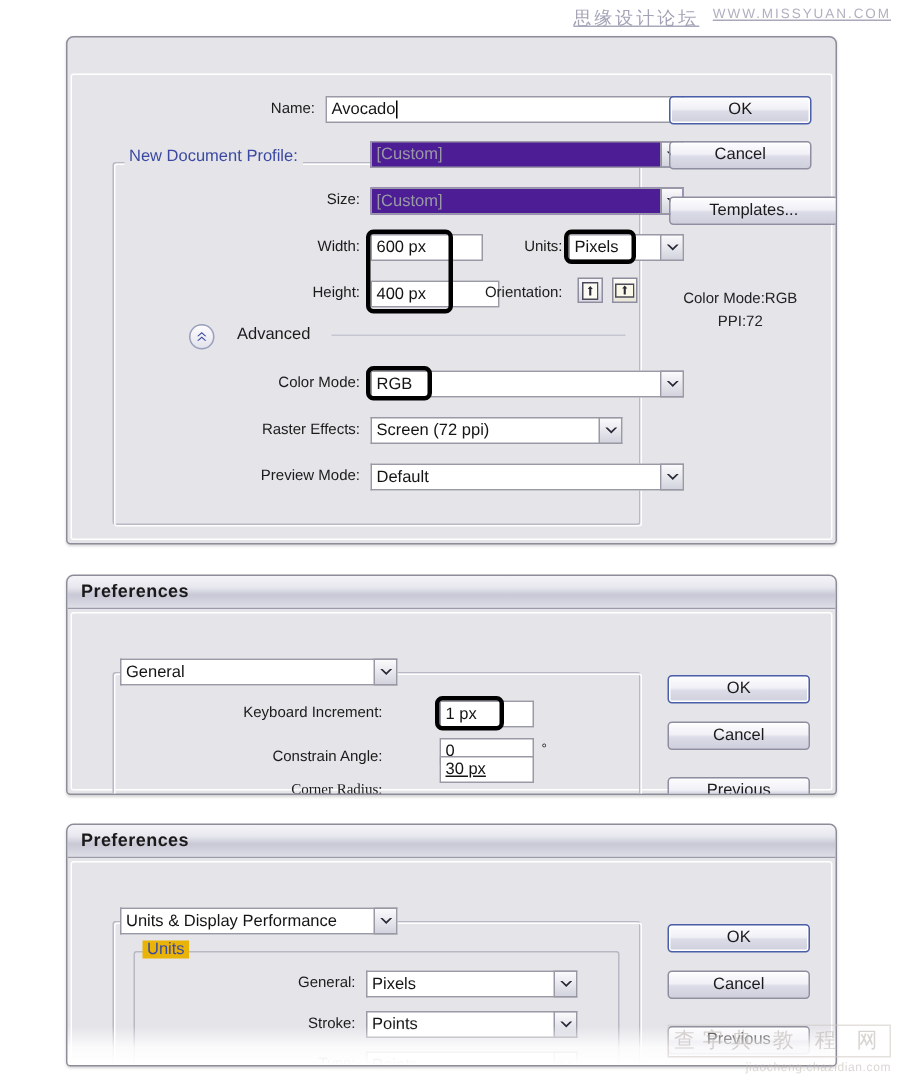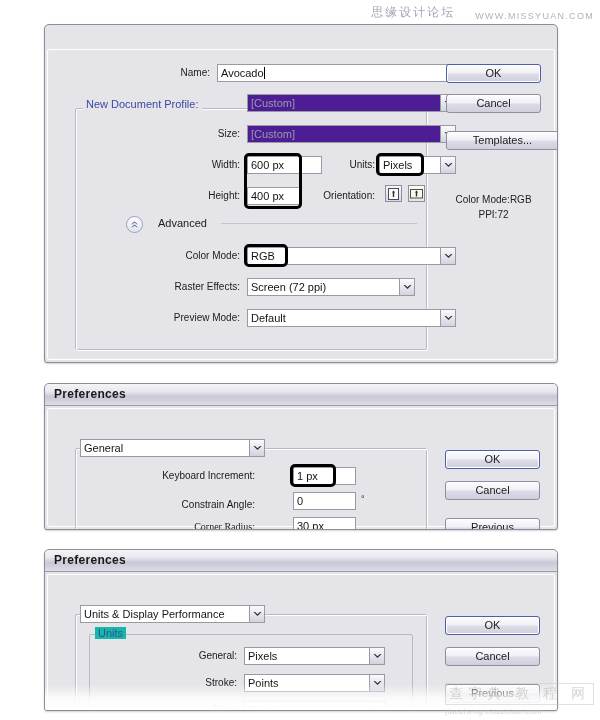--- a/index.html
+++ b/index.html
@@ -4,28 +4,28 @@
 <style>
   html,body{margin:0;padding:0;}
   body{
     width:600px;height:720px;background:#ffffff;overflow:hidden;position:relative;
     font-family:"Liberation Sans","DejaVu Sans",sans-serif;
     -webkit-font-smoothing:none;
   }
 
   
   .wm-top{
-    position:absolute; top:4px; right:6px; display:flex; align-items:flex-end; gap:20px;
-    color:#a9a9bb; font-size:11px; letter-spacing:1px; white-space:nowrap; user-select:none;
+    position:absolute; top:4px; right:6px; display:flex; align-items:flex-start; gap:9px;
+    color:#a9a9bb; font-size:11px; letter-spacing:1px; white-space:nowrap; user-select:none;text-decoration:underline;
   }
   .wm-top .cn{font-size:12px;letter-spacing:2px;color:#a3a3b6;}
   .wm-top .url{font-size:9px;letter-spacing:1.3px;color:#b0b0c0;}
 
   .wm-bottom{
-    position:absolute; right:6px; bottom:4px; text-align:left; user-select:none;
+    position:absolute; right:6px; bottom:4px; text-align:right; user-select:none;
     opacity:.55;
     padding-left:28px;
   }
   .wm-bottom .cn{
     font-size:14px; letter-spacing:5px; color:#b9b2ac;
     border:1px solid #cfc9c3; padding:1px 3px; display:inline-block;
   }
   .wm-bottom .url{font-size:8px;letter-spacing:.4px;color:#bdb7b1;margin-top:2px;}
 
   
@@ -188,21 +188,21 @@
     <div class="combo" style="position:absolute;left:334px;top:131px;width:77px;">
       <div class="txt">Pixels</div>
       <div class="arrow">
         <svg width="9" height="6" viewBox="0 0 9 6">
             <path d="M0.5 1 L4.5 5 L8.5 1 L7 1 L4.5 3.3 L2 1 Z" fill="#2a2a38"></path>
           </svg>
       </div>
     </div>
 
     <div class="lbl" style="position:absolute;left:128px;top:165px;width:67px;">Height:</div>
-    <div class="field" style="position:absolute;left:202px;top:162px;width:55px;">
+    <div class="field" style="position:absolute;left:202px;top:162px;width:86px;">
       <span>400 px</span>
     </div>
 
     <div class="lbl" style="position:absolute;left:260px;top:165px;width:70px;">Orientation:</div>
     <div class="orient" style="position:absolute;left:340px;top:160px;">
       <svg width="11" height="12" viewBox="0 0 11 12">
         <rect x="0.5" y="0.5" width="10" height="11" fill="#fbfbf4" stroke="#4a4a58"></rect>
         <path d="M5.5 2.6 L7.2 4.6 L6.2 4.6 L6.2 9 L4.8 9 L4.8 4.6 L3.8 4.6 Z" fill="#2b2b38"></path>
       </svg>
     </div>
@@ -290,21 +290,21 @@
       <span>1 px</span>
     </div>
 
     <div class="lbl" style="position:absolute;left:105px;top:93px;width:105px;">Constrain Angle:</div>
     <div class="field" style="position:absolute;left:248px;top:86px;width:63px;">
       <span>0</span>
     </div>
     <div class="deg" style="position:absolute;left:316px;top:88px;">°</div>
 
     <div class="lbl" style="position:absolute;left:110px;top:115px;width:100px;font-family:Liberation Serif, serif;">Corner Radius:</div>
-    <div class="field" style="position:absolute;left:248px;top:111px;width:63px;text-decoration:underline;">
+    <div class="field" style="position:absolute;left:248px;top:98px;width:63px;text-decoration:underline;">
       <span>30 px</span>
     </div>
 
     <div class="btn default" style="position:absolute;left:400px;top:44px;width:95px;">OK</div>
     <div class="btn" style="position:absolute;left:400px;top:75px;width:95px;">Cancel</div>
     <div class="btn" style="position:absolute;left:400px;top:112px;width:95px;">Previous</div>
 
     <div class="hl" style="left:245px;top:58px;width:46px;height:23px;"></div>
   </div>
 </div>
@@ -323,21 +323,21 @@
     <div class="combo" style="position:absolute;left:35px;top:33px;width:185px;">
       <div class="txt">Units &amp; Display Performance</div>
       <div class="arrow">
         <svg width="9" height="6" viewBox="0 0 9 6">
             <path d="M0.5 1 L4.5 5 L8.5 1 L7 1 L4.5 3.3 L2 1 Z" fill="#2a2a38"></path>
           </svg>
       </div>
     </div>
 
     <div class="groupbox" style="left:44px;top:62px;width:322px;height:110px;"></div>
-    <div class="lbl-blue" style="position:absolute;left:50px;top:55px;background:#14b8a6;padding:0 3px;">Units</div>
+    <div class="lbl-blue" style="position:absolute;left:50px;top:55px;background:#eab308;padding:0 3px;">Units</div>
 
     <div class="lbl" style="position:absolute;left:130px;top:78px;width:62px;">General:</div>
     <div class="combo" style="position:absolute;left:199px;top:75px;width:141px;">
       <div class="txt">Pixels</div>
       <div class="arrow">
         <svg width="9" height="6" viewBox="0 0 9 6">
             <path d="M0.5 1 L4.5 5 L8.5 1 L7 1 L4.5 3.3 L2 1 Z" fill="#2a2a38"></path>
           </svg>
       </div>
     </div>

